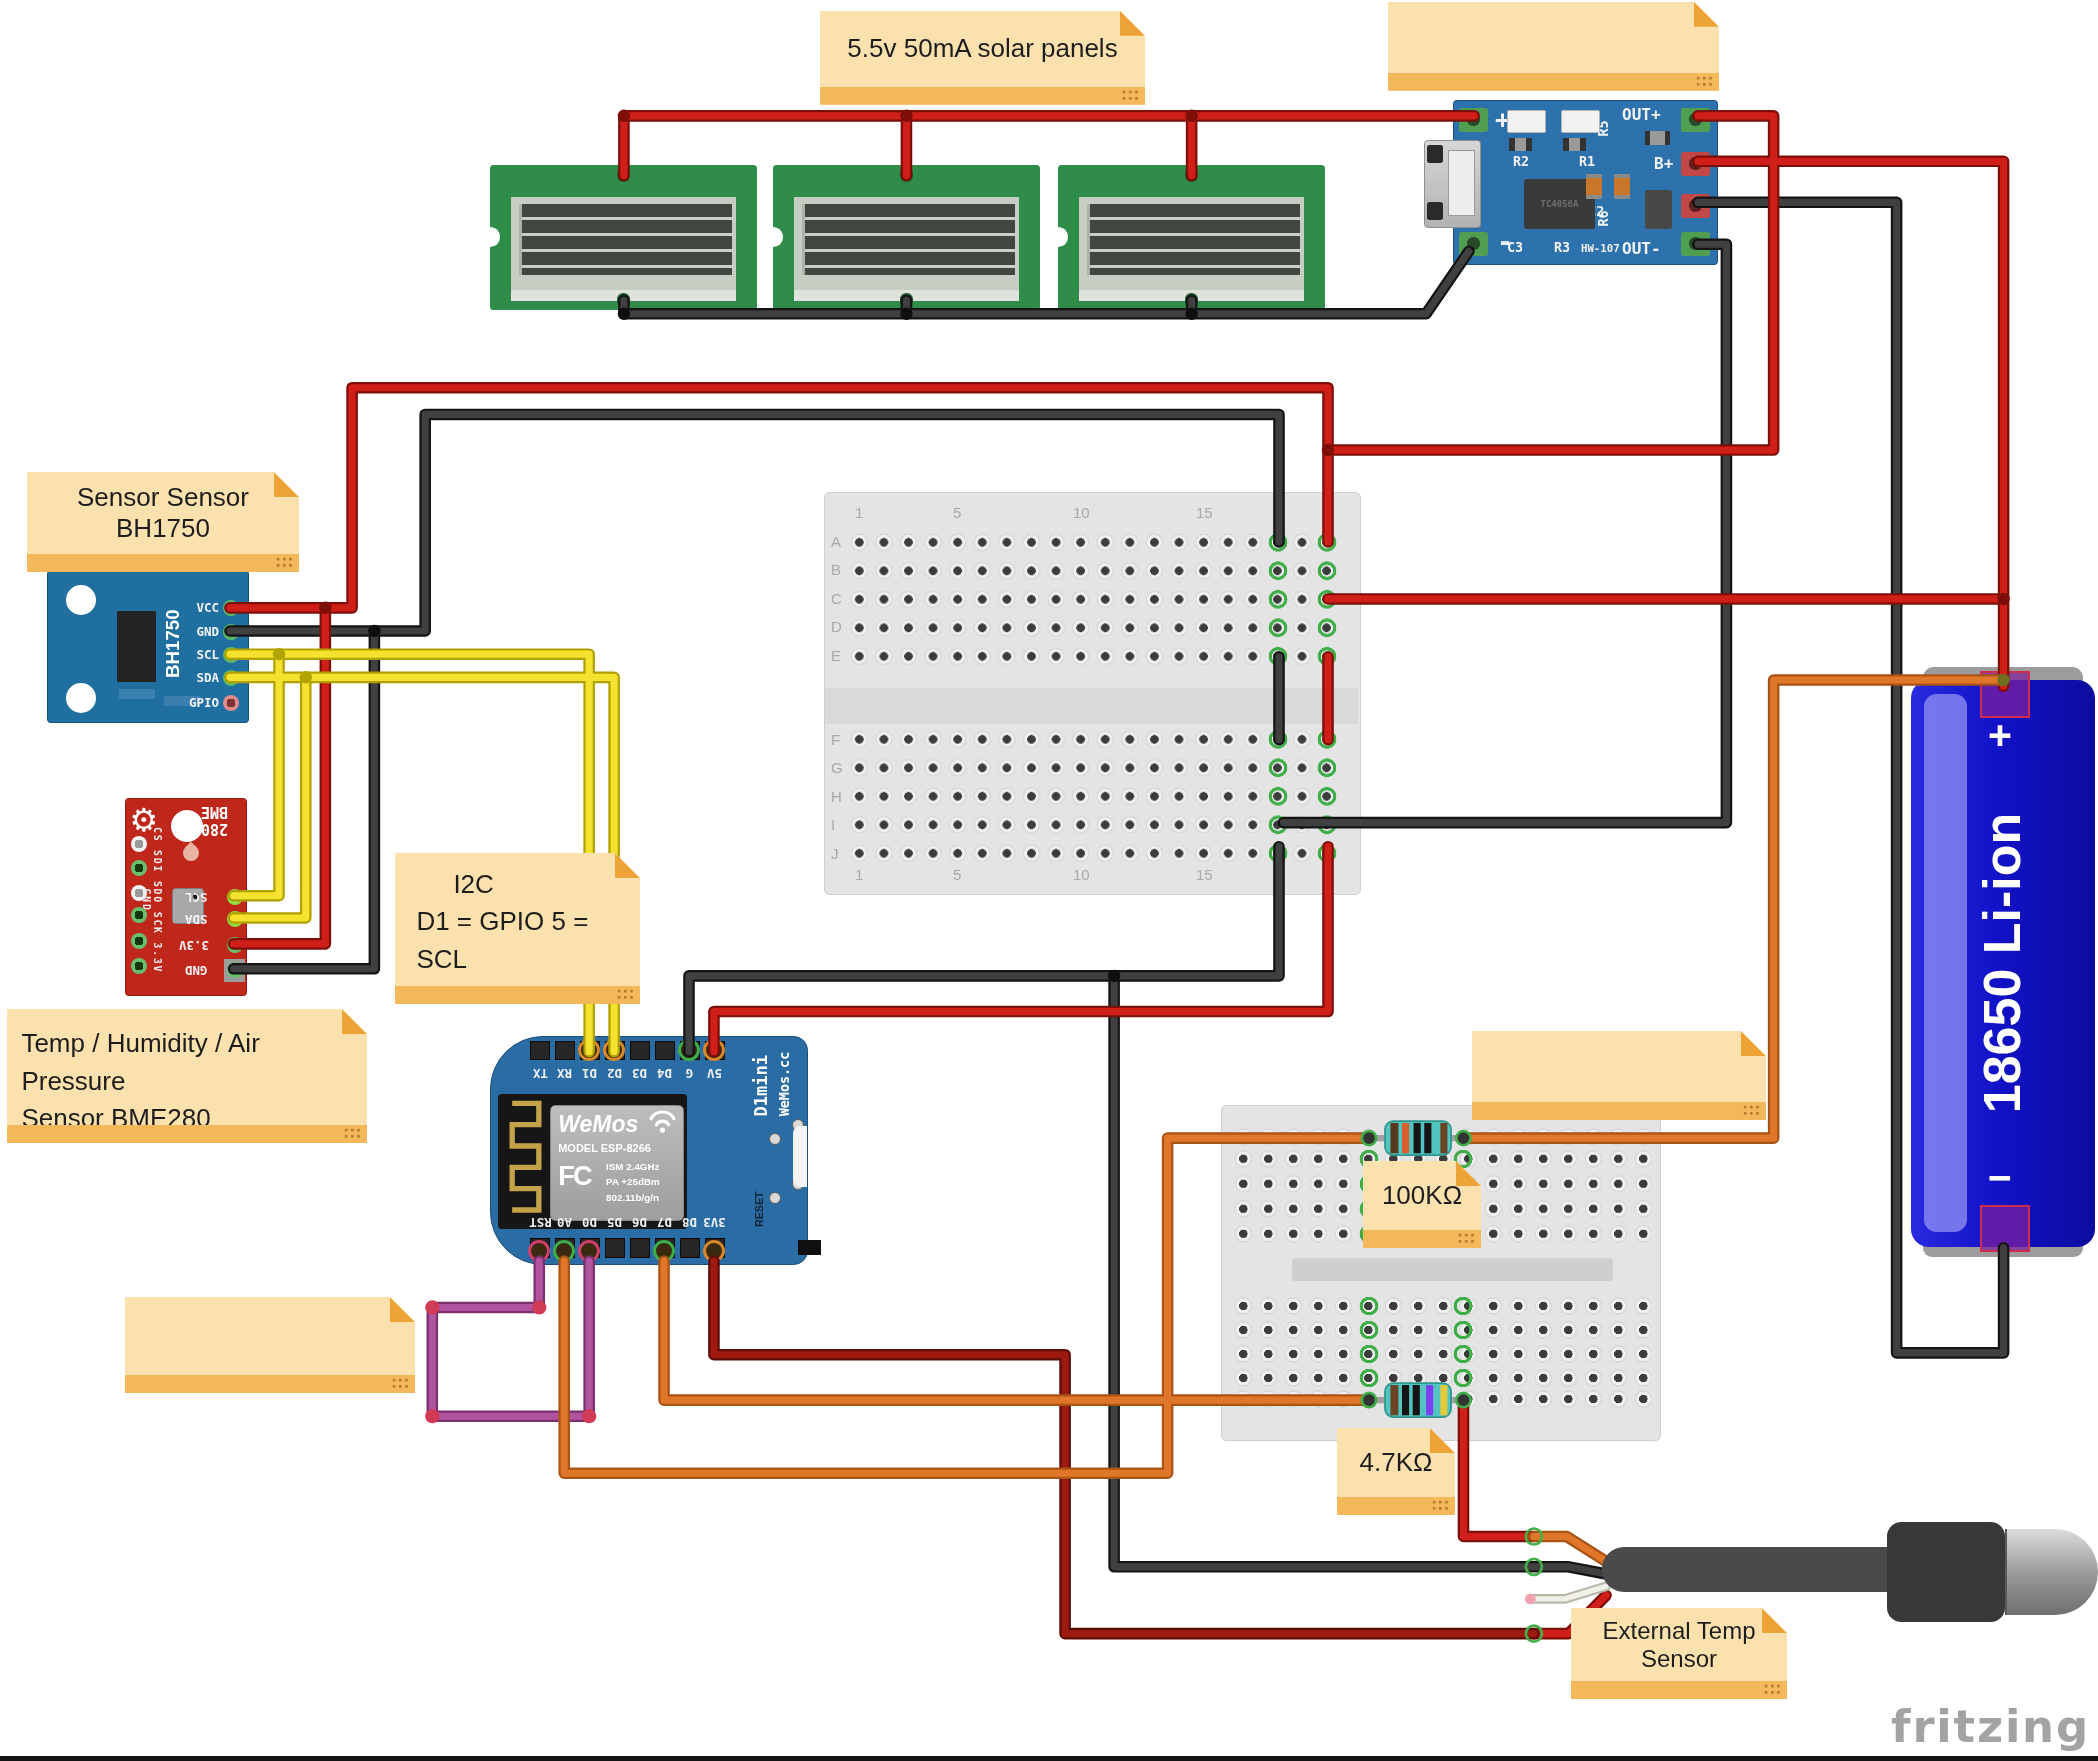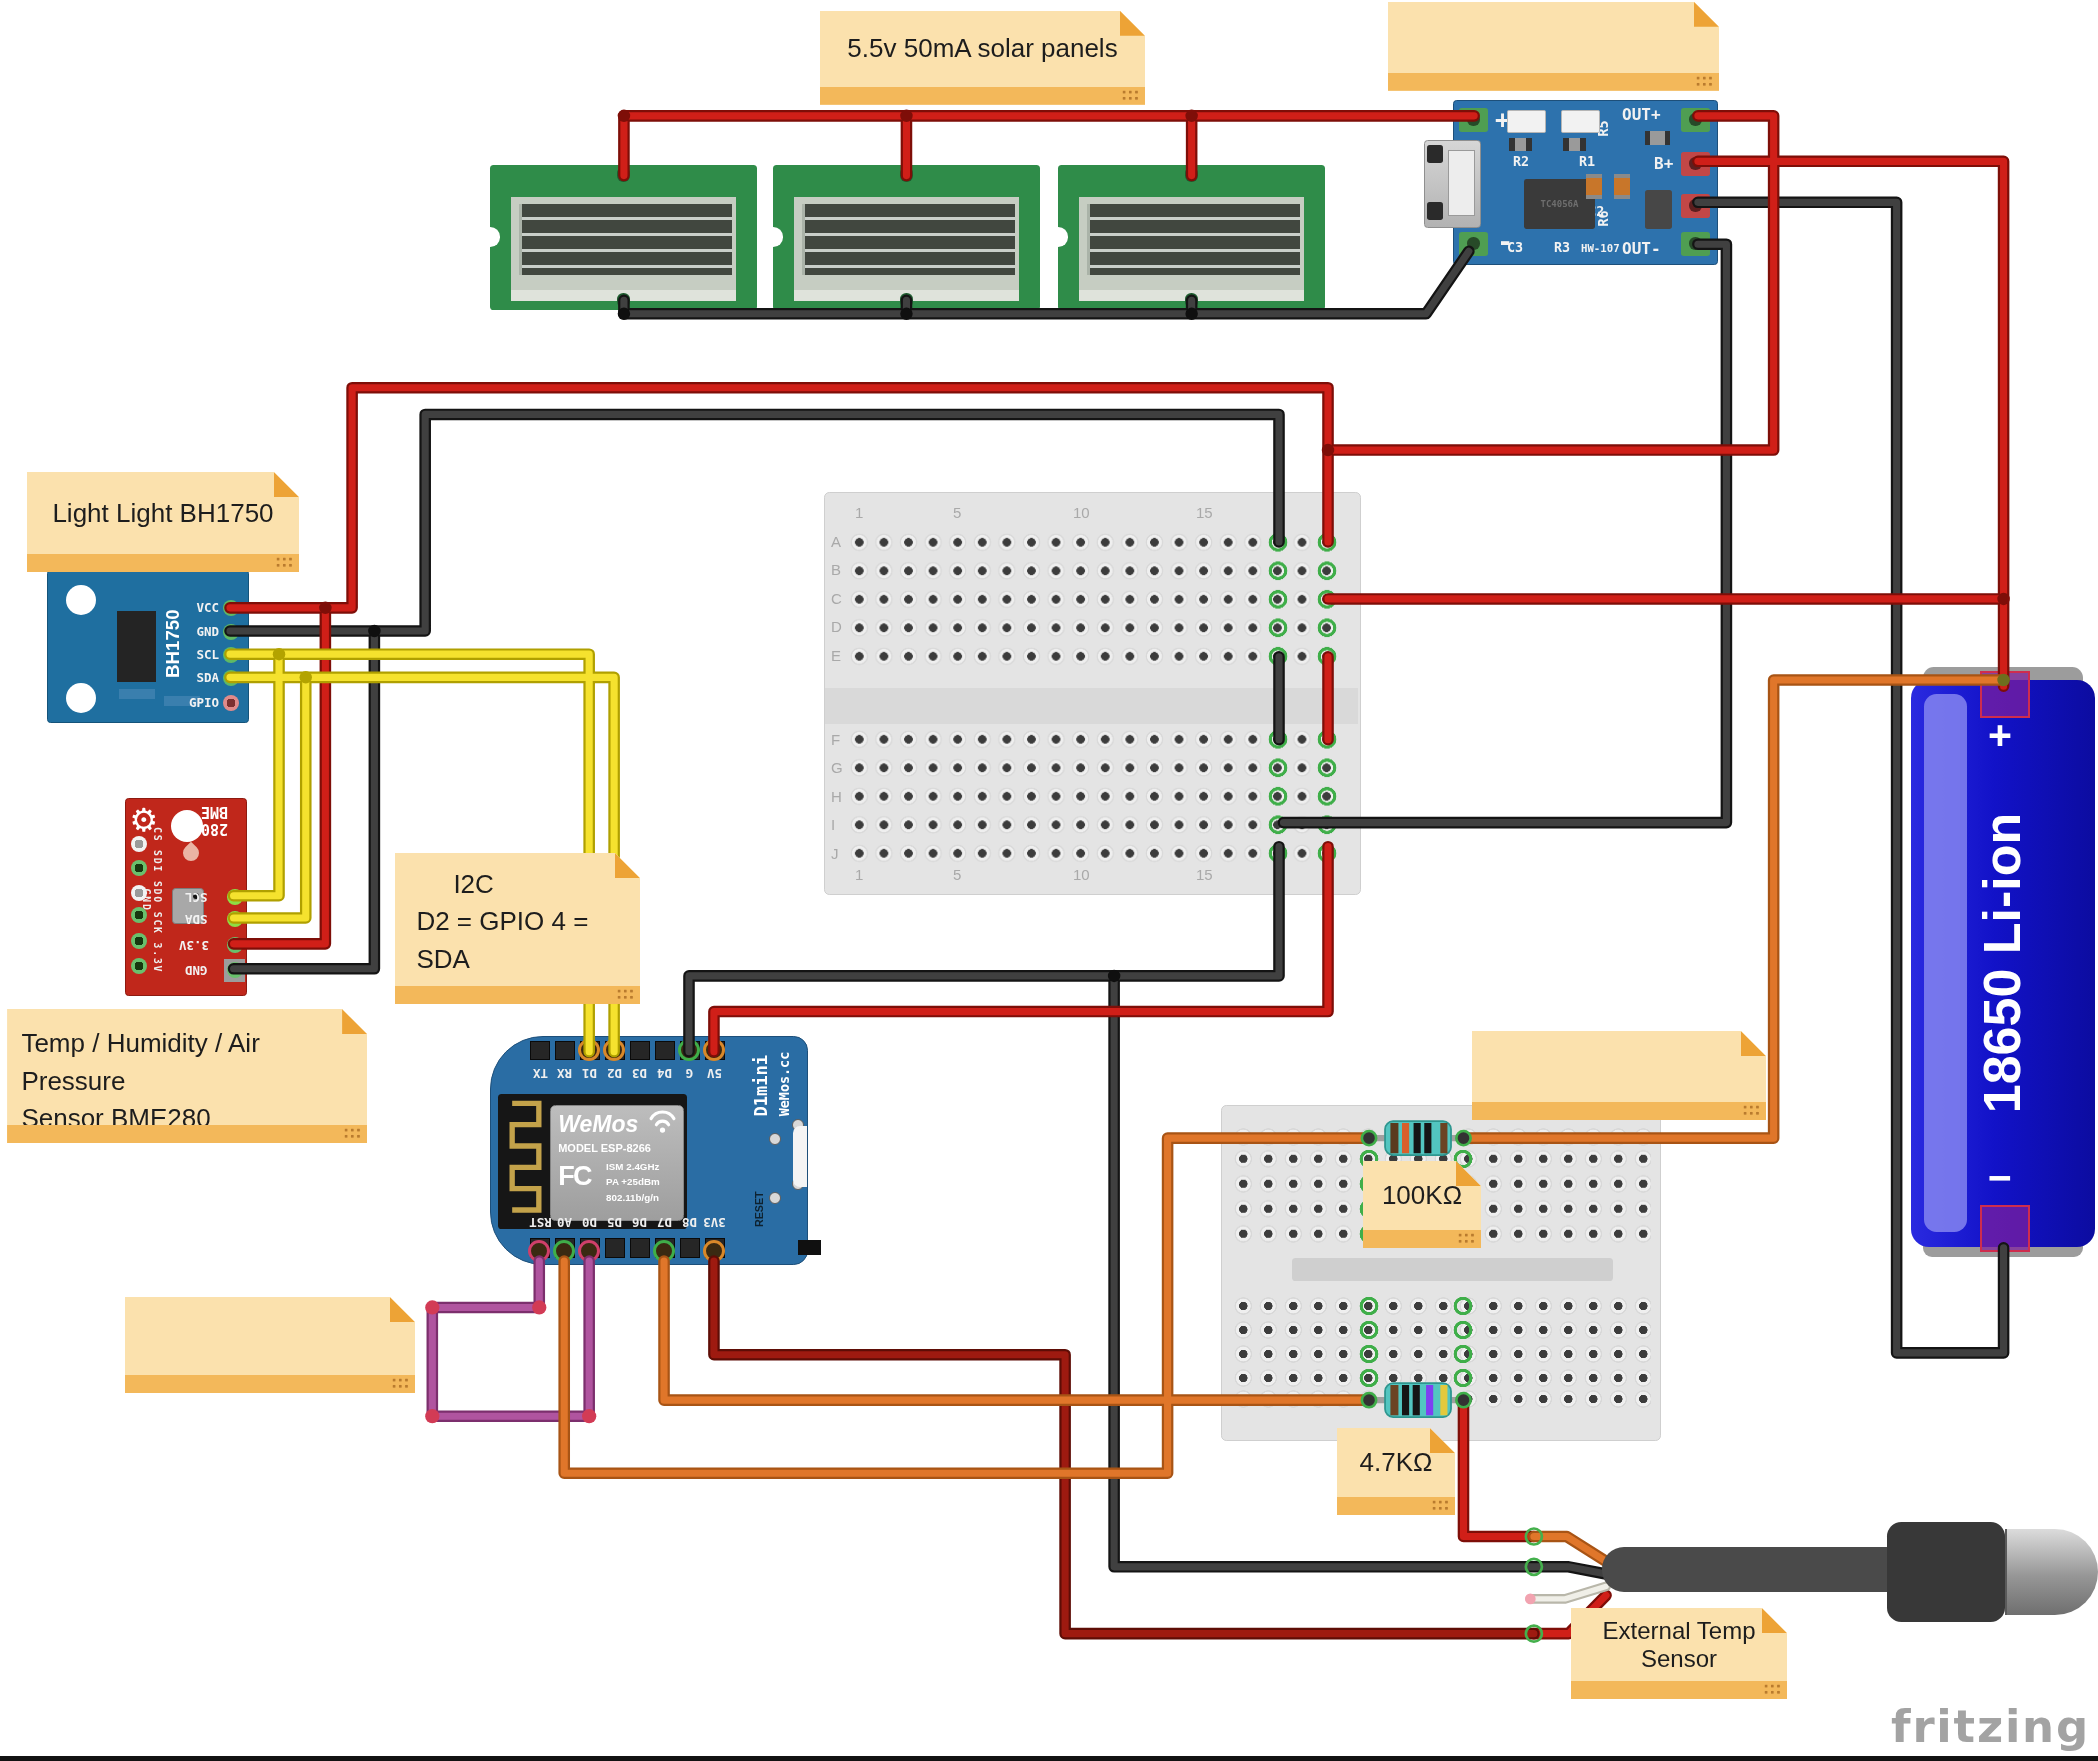--- a/index.html
+++ b/index.html
@@ -415,38 +415,39 @@
     <div class="bar"></div>
     <div class="grip"></div>
 </div>
 <div class="note" style="left:1388px;top:1.8px;width:331px;height:89px;">
   <div class="fold"></div>
     <div class="bar"></div>
     <div class="grip"></div>
 </div>
 <div class="note" style="left:27px;top:472px;width:272px;height:100px;">
   <div class="ncenter">
-      <span>Light Light BH1750</span>
+      <span>Sensor Sensor BH1750</span>
     </div>
   <div class="fold"></div>
     <div class="bar"></div>
     <div class="grip"></div>
 </div>
 <div class="note" style="left:7.1px;top:1009px;width:360px;height:134px;">
   <div style="position:absolute;left:14.3px;top:16px;line-height:1.45;">
     <div>Temp / Humidity / Air Pressure</div>
     <div>Sensor BME280</div>
   </div>
   <div class="fold"></div>
     <div class="bar"></div>
     <div class="grip"></div>
 </div>
 <div class="note" style="left:395px;top:853px;width:245px;height:151px;text-decoration:underline;">
   <div style="position:absolute;left:21.4px;top:12.5px;line-height:1.45;">
     <div style="padding-left:37px;">I2C</div>
+    <div>D1 = GPIO 5 = SCL</div>
     <div>D2 = GPIO 4 = SDA</div>
   </div>
   <div class="fold"></div>
     <div class="bar"></div>
     <div class="grip"></div>
 </div>
 <div class="note" style="left:125px;top:1297px;width:290px;height:96px;">
   <div class="fold"></div>
     <div class="bar"></div>
     <div class="grip"></div>

